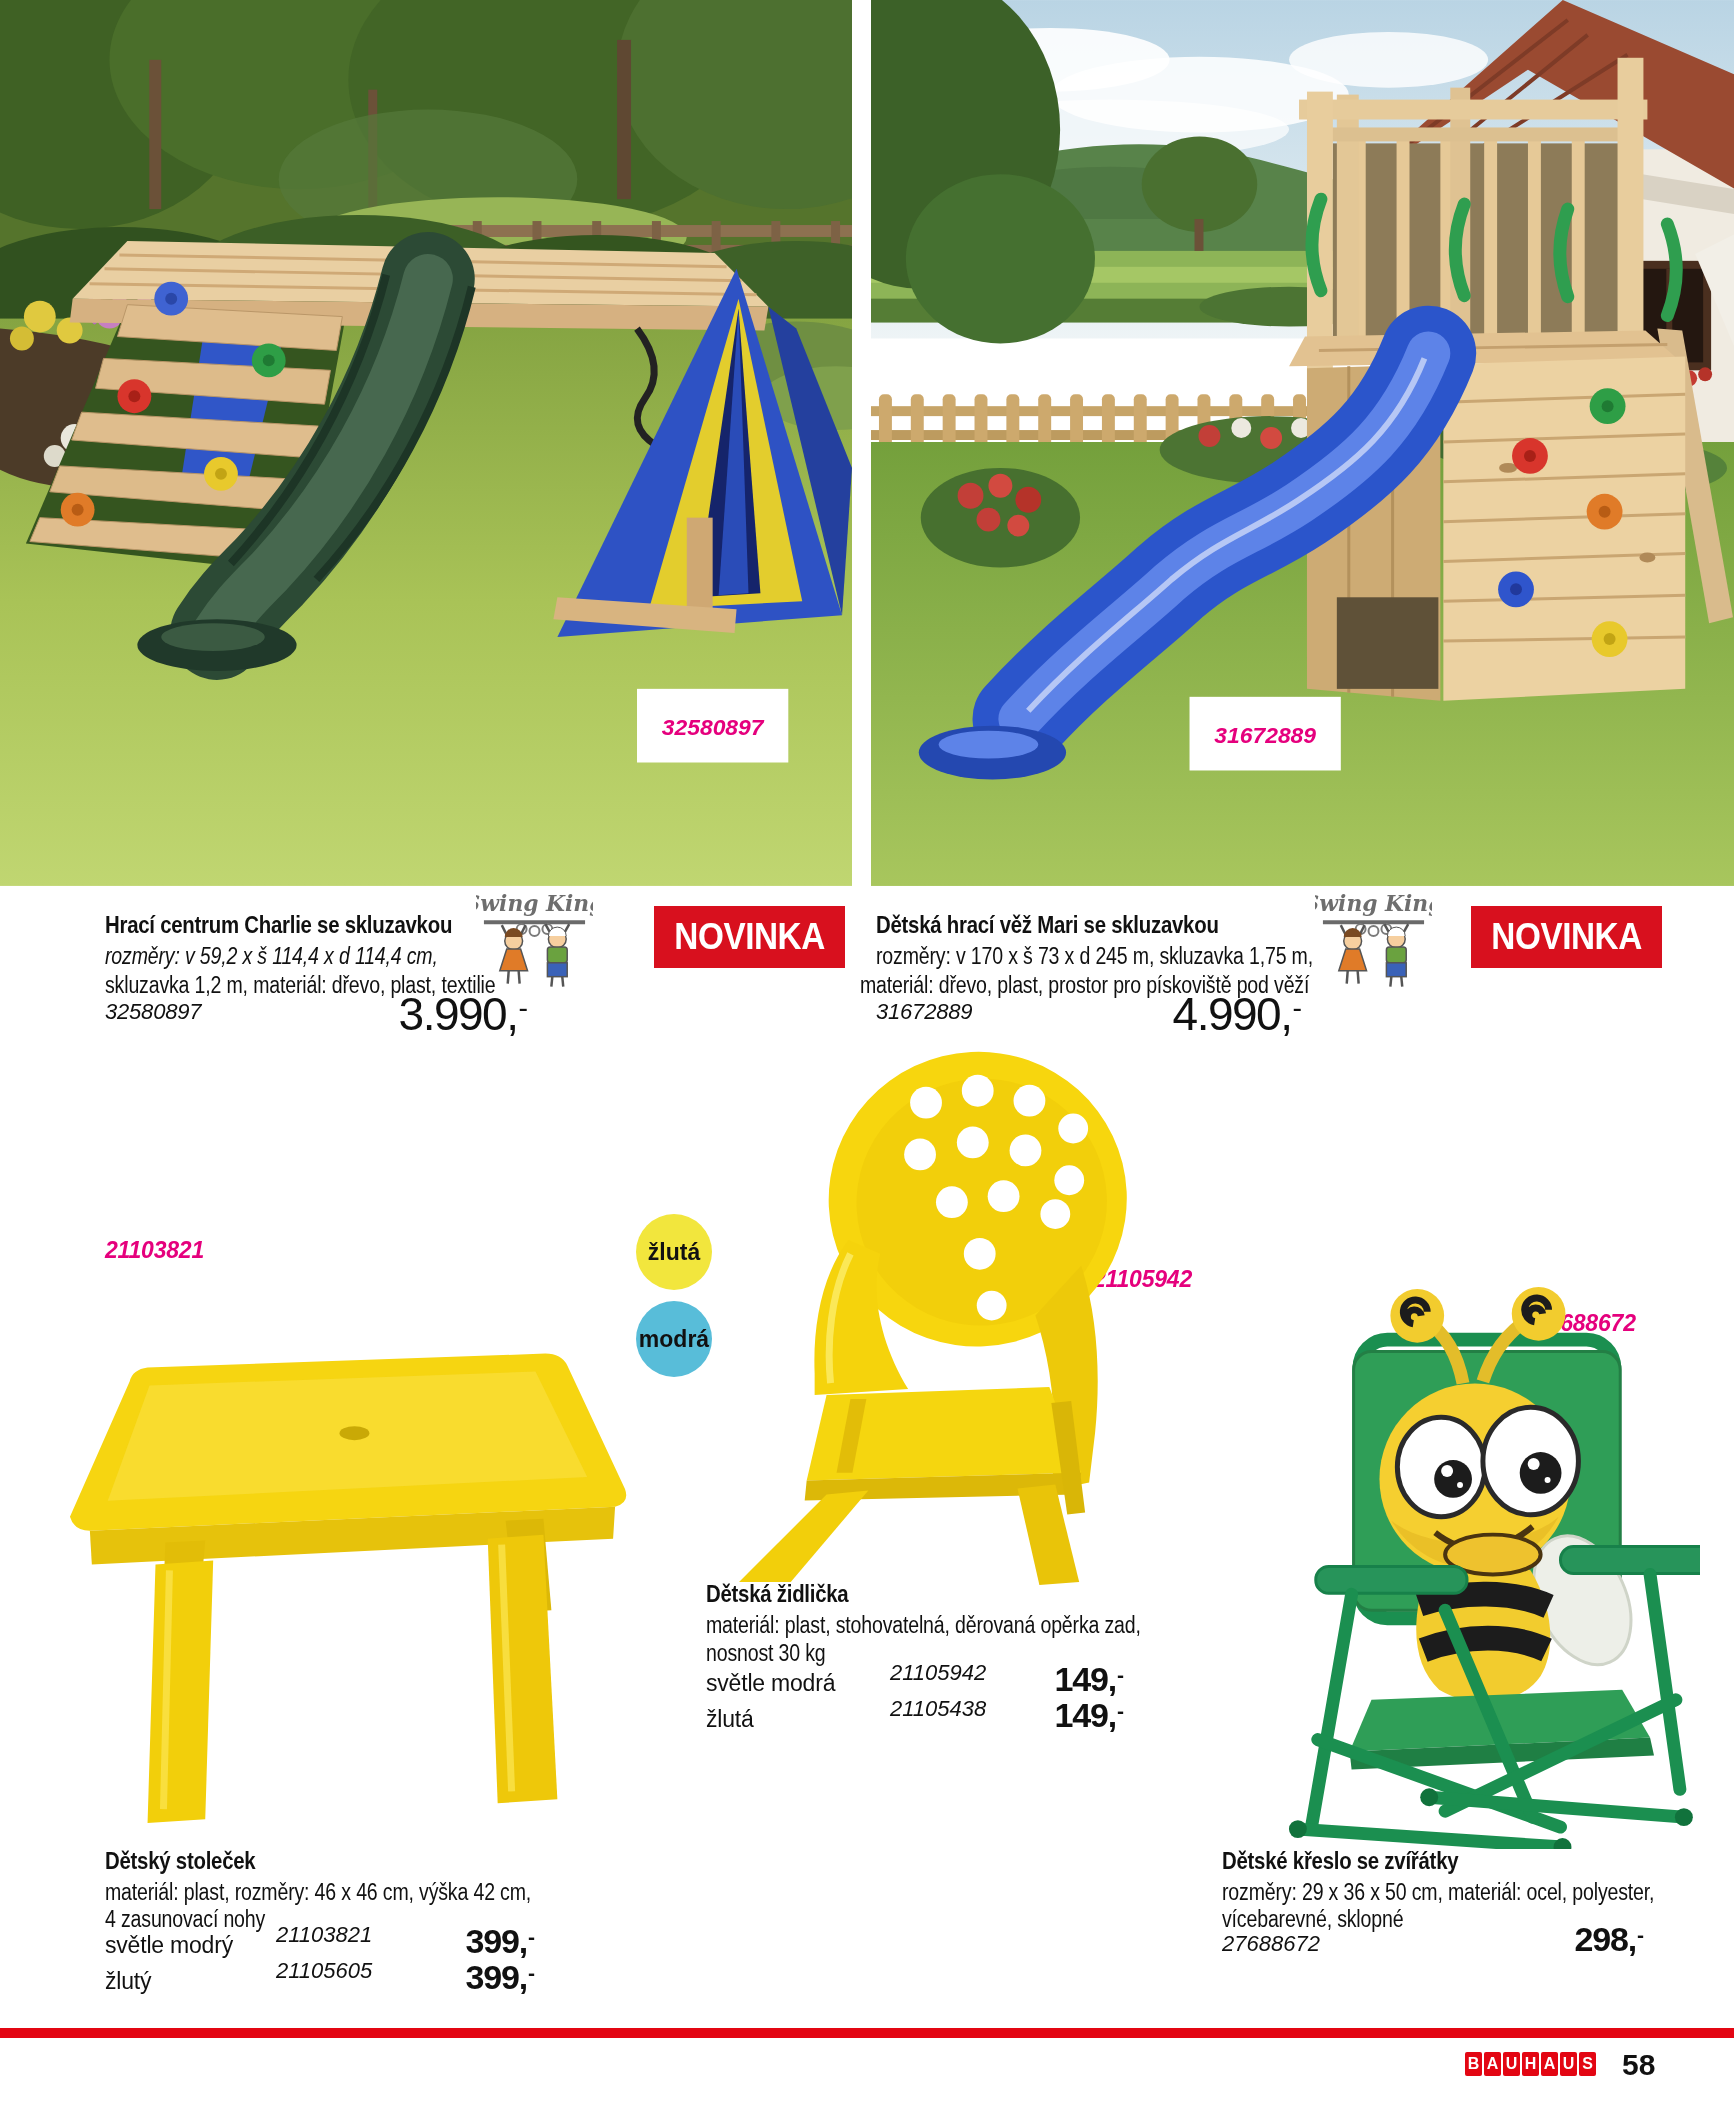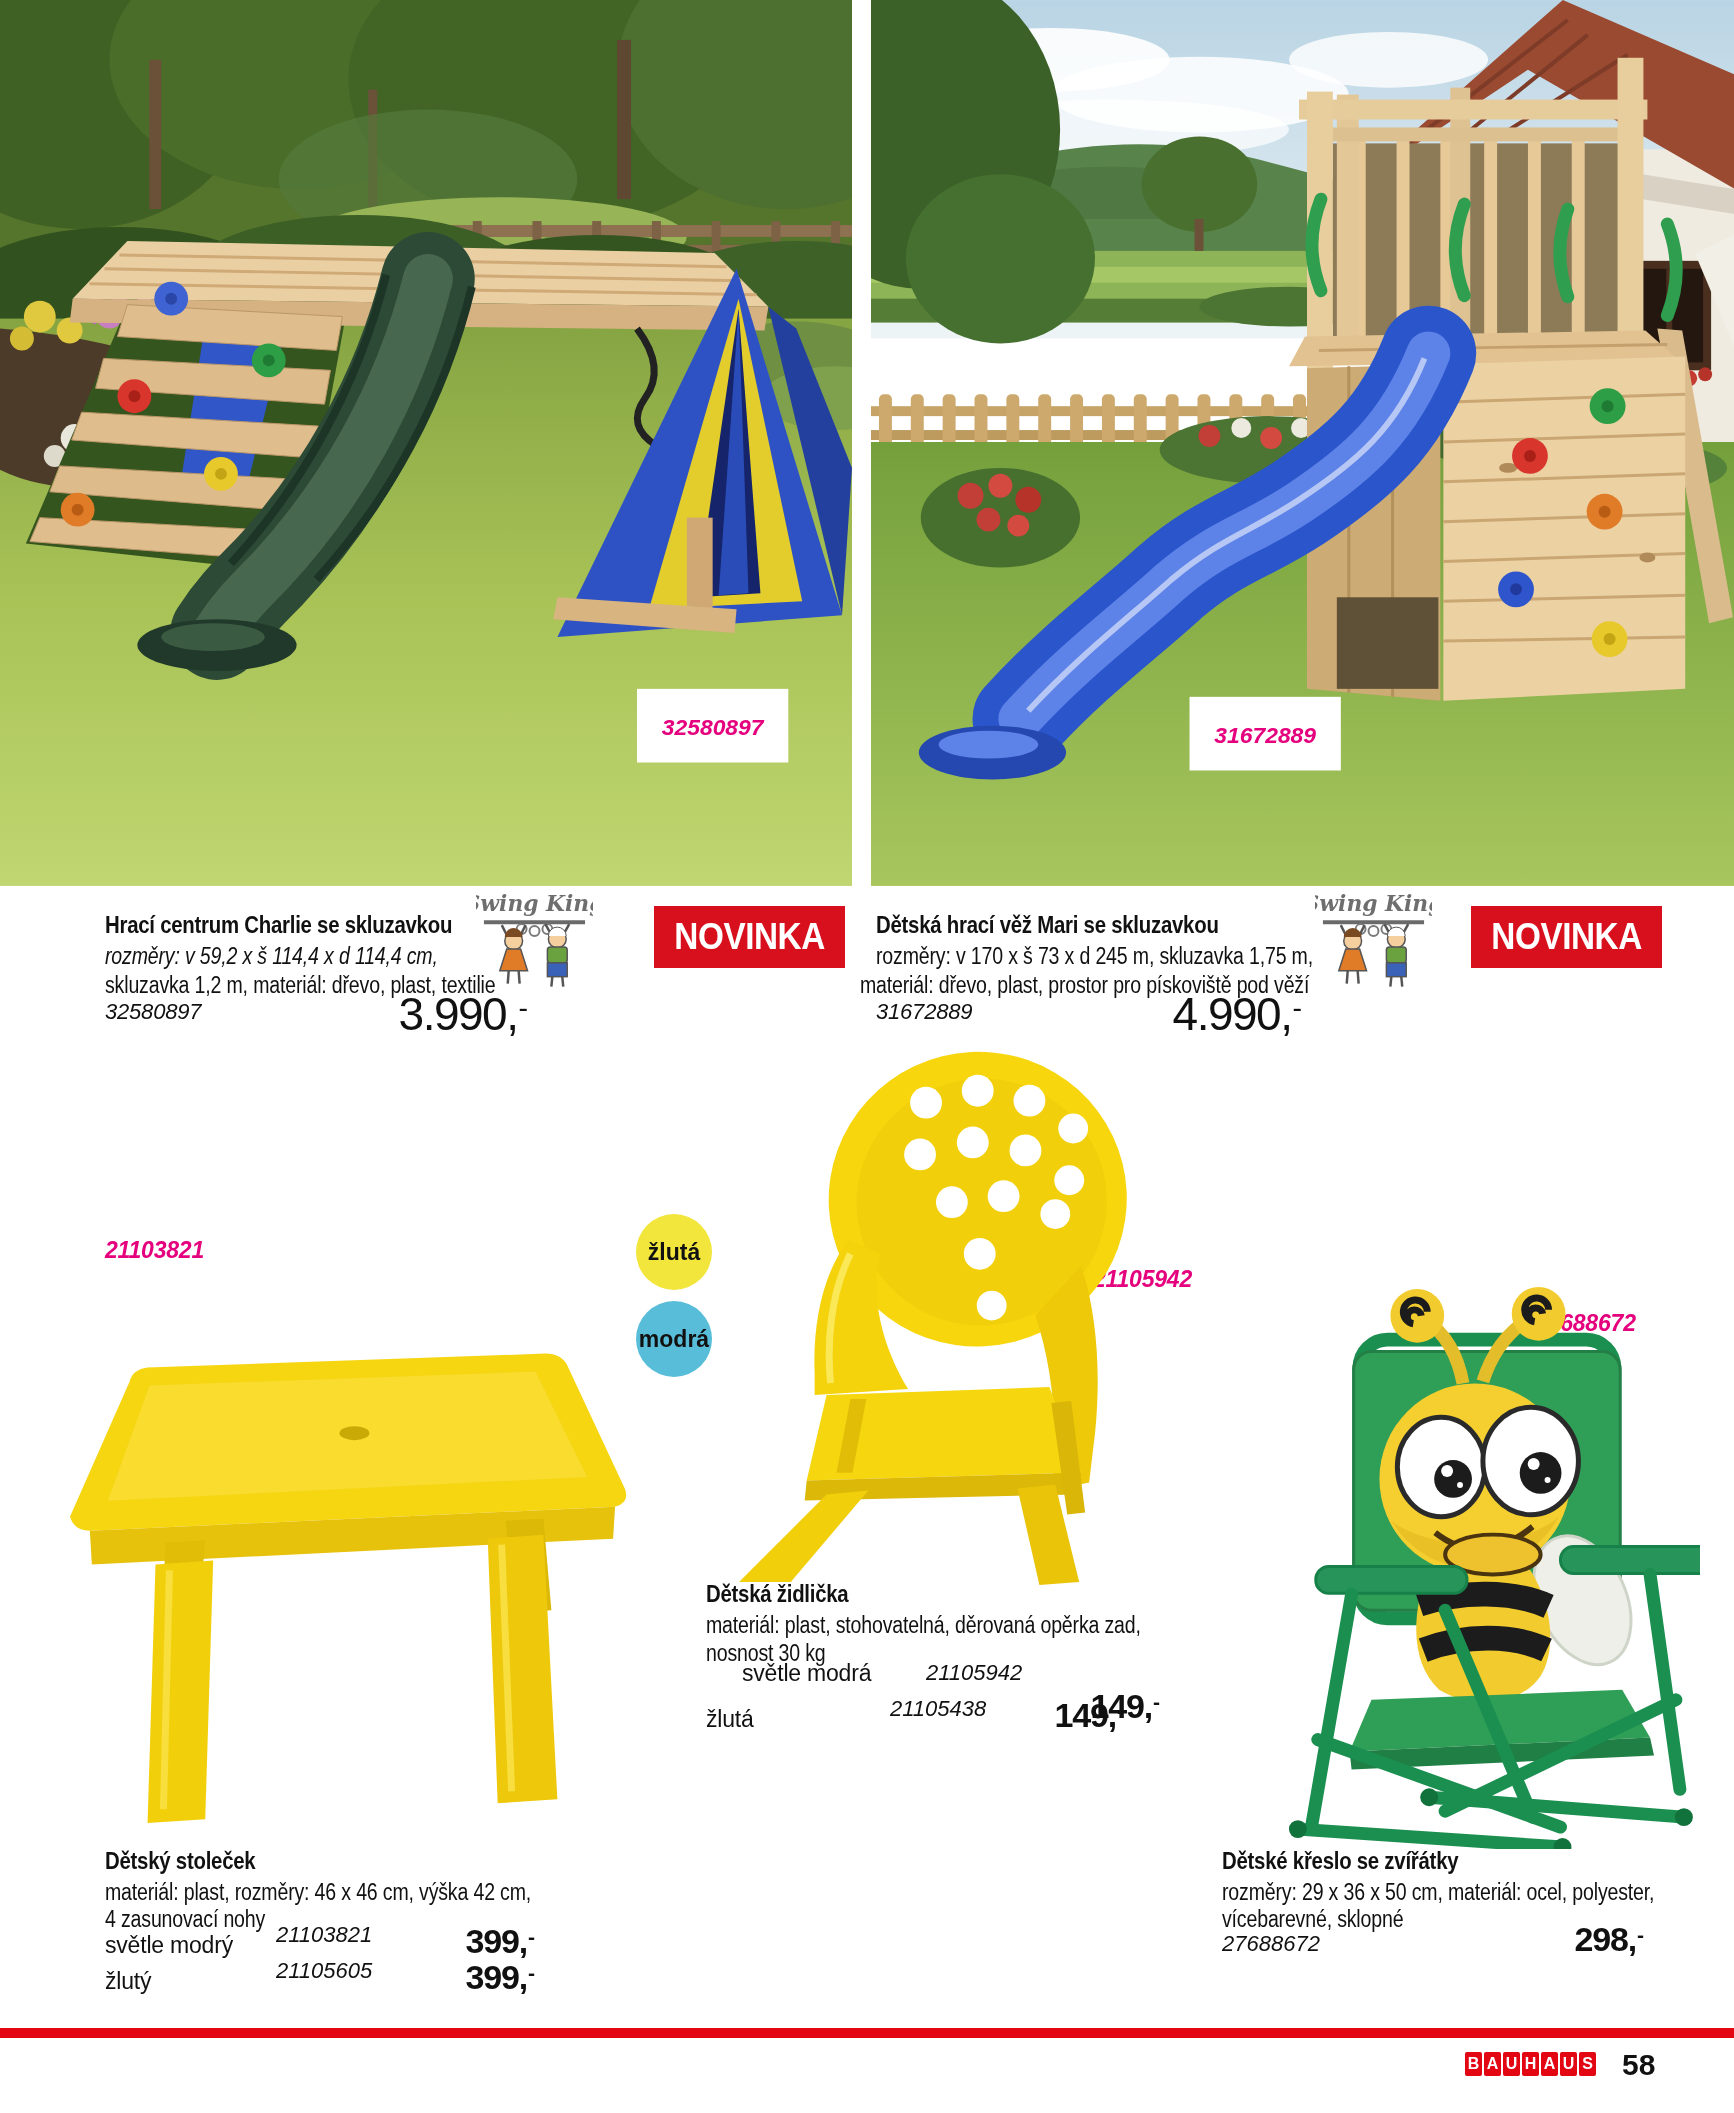--- a/index.html
+++ b/index.html
@@ -491,21 +491,21 @@
       <circle cx="66" cy="560" r="9" fill="#11723c"></circle>
         <circle cx="332" cy="578" r="9" fill="#11723c"></circle>
       <circle cx="198" cy="528" r="9" fill="#11723c"></circle>
         <circle cx="454" cy="548" r="9" fill="#11723c"></circle>
     </svg>
   </div>
 
   <div class="abs title" style="left:706px;top:1580px;"><span class="cond">Dětská židlička</span></div>
   <div class="abs desc" style="left:706px;top:1612px;"><span class="cond">materiál: plast, stohovatelná, děrovaná opěrka zad,</span></div>
   <div class="abs desc" style="left:706px;top:1640px;"><span class="cond">nosnost 30 kg</span></div>
-  <div class="vrow" style="left:742px;top:1660px;width:418px;flex-direction:column;">
+  <div class="vrow" style="left:706px;top:1660px;width:418px;">
     <span class="vcolor">světle modrá</span>
     <span class="vsku">21105942</span>
     <span class="vprice"><span>149,</span><span class="dash">-</span></span>
   </div>
   <div class="vrow" style="left:706px;top:1696px;width:418px;">
     <span class="vcolor">žlutá</span>
     <span class="vsku">21105438</span>
     <span class="vprice"><span>149,</span><span class="dash">-</span></span>
   </div>
 

